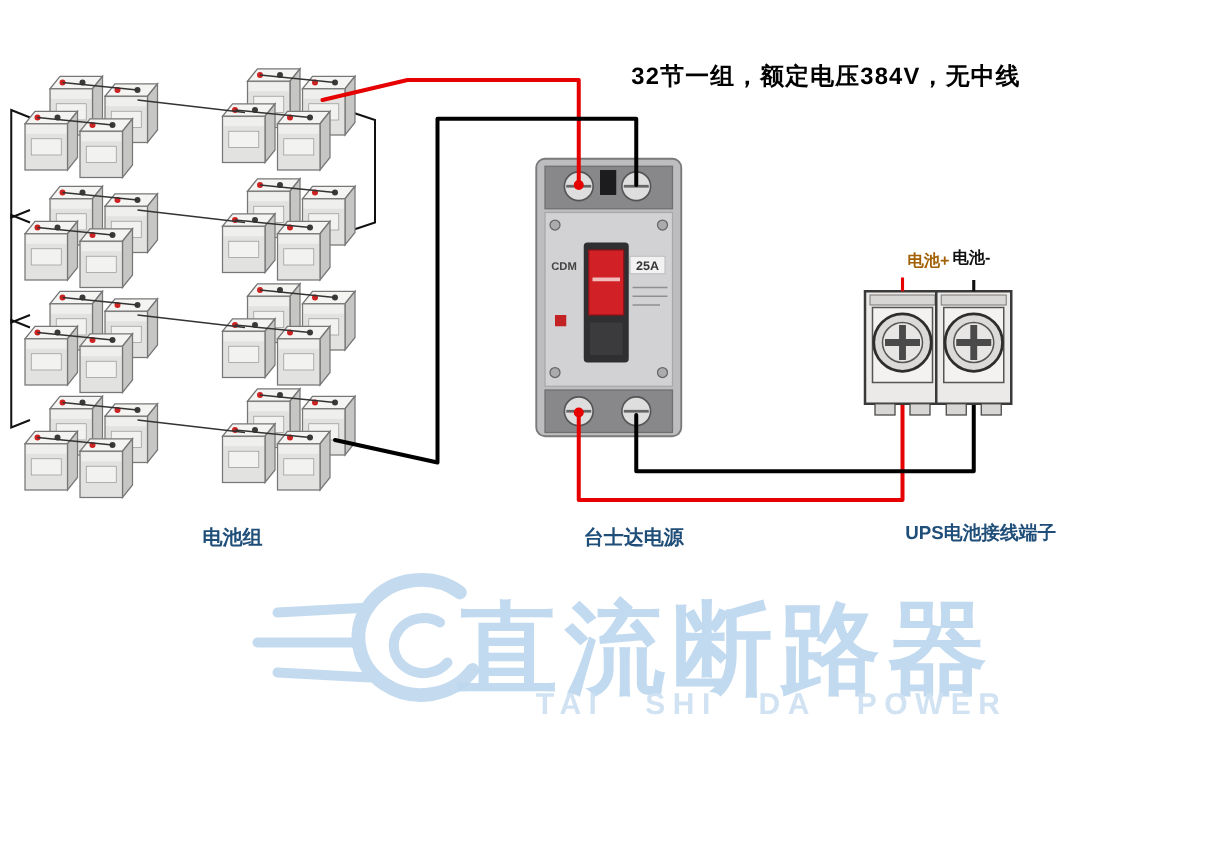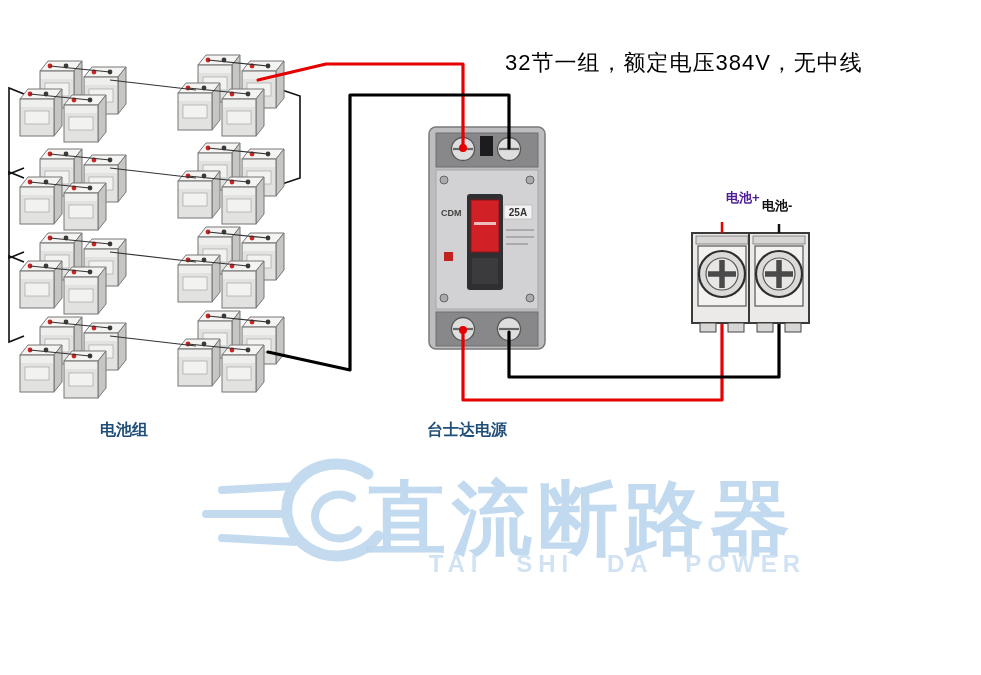--- a/index.html
+++ b/index.html
@@ -2,30 +2,30 @@
 <html><head>
 <meta charset="utf-8">
 <style>
   html,body{margin:0;padding:0;background:#fff;}
   .canvas{
     position:relative;width:981px;height:675px;background:#ffffff;
     overflow:hidden;font-family:"Liberation Sans", sans-serif;
   }
   .abs{position:absolute;}
   .title{
-    left:505px;top:48px;font-size:22px;font-weight:400;color:#000;
+    left:505px;top:48px;font-size:19px;font-weight:700;color:#000;
     letter-spacing:1px;white-space:nowrap;
   }
   .comp-label{
-    font-size:16px;font-weight:700;color:#1f4e79;text-align:left;white-space:nowrap;
+    font-size:16px;font-weight:700;color:#1f4e79;text-align:right;white-space:nowrap;
   }
   .batt-label{left:100px;top:420px;width:110px;}
   .breaker-label{left:427px;top:420px;width:120px;}
   .terminal-label{left:655px;top:417px;width:190px;font-size:15px;}
-  .term-pos{left:698px;top:189px;font-size:13px;font-weight:700;color:#4c1d95;white-space:nowrap;padding-left:28px;}
+  .term-pos{left:698px;top:200px;font-size:13px;font-weight:700;color:#a16207;white-space:nowrap;padding-left:28px;}
   .term-neg{left:762px;top:197px;font-size:13px;font-weight:700;color:#111;white-space:nowrap;}
   .wm-cn{
     left:366px;top:466px;font-size:80px;font-weight:700;color:#bdd7ee;
     letter-spacing:6px;white-space:nowrap;opacity:.92;
   }
   .wm-en{
     left:366px;top:550px;width:440px;text-align:right;font-size:24px;font-weight:700;
     color:#cfe2f3;letter-spacing:6px;word-spacing:20px;white-space:nowrap;opacity:.95;
   }
   svg{position:absolute;left:0;top:0;}
@@ -220,20 +220,21 @@
 
       <line x1="722" y1="222" x2="722" y2="233" stroke="#e60000" stroke-width="2.5"></line>
       <line x1="779" y1="224" x2="779" y2="233" stroke="#111" stroke-width="2.5"></line>
     </g>
   </svg>
 
   <div class="abs title">32节一组，额定电压384V，无中线</div>
 
   <div class="abs comp-label batt-label">电池组</div>
   <div class="abs comp-label breaker-label">台士达电源</div>
+  <div class="abs comp-label terminal-label">UPS电池接线端子</div>
 
   <div class="abs term-pos">电池+</div>
   <div class="abs term-neg">电池-</div>
 
   <div class="abs wm-cn">直流断路器</div>
   <div class="abs wm-en">TAI SHI DA POWER</div>
 
 </div>
 
 </body></html>

